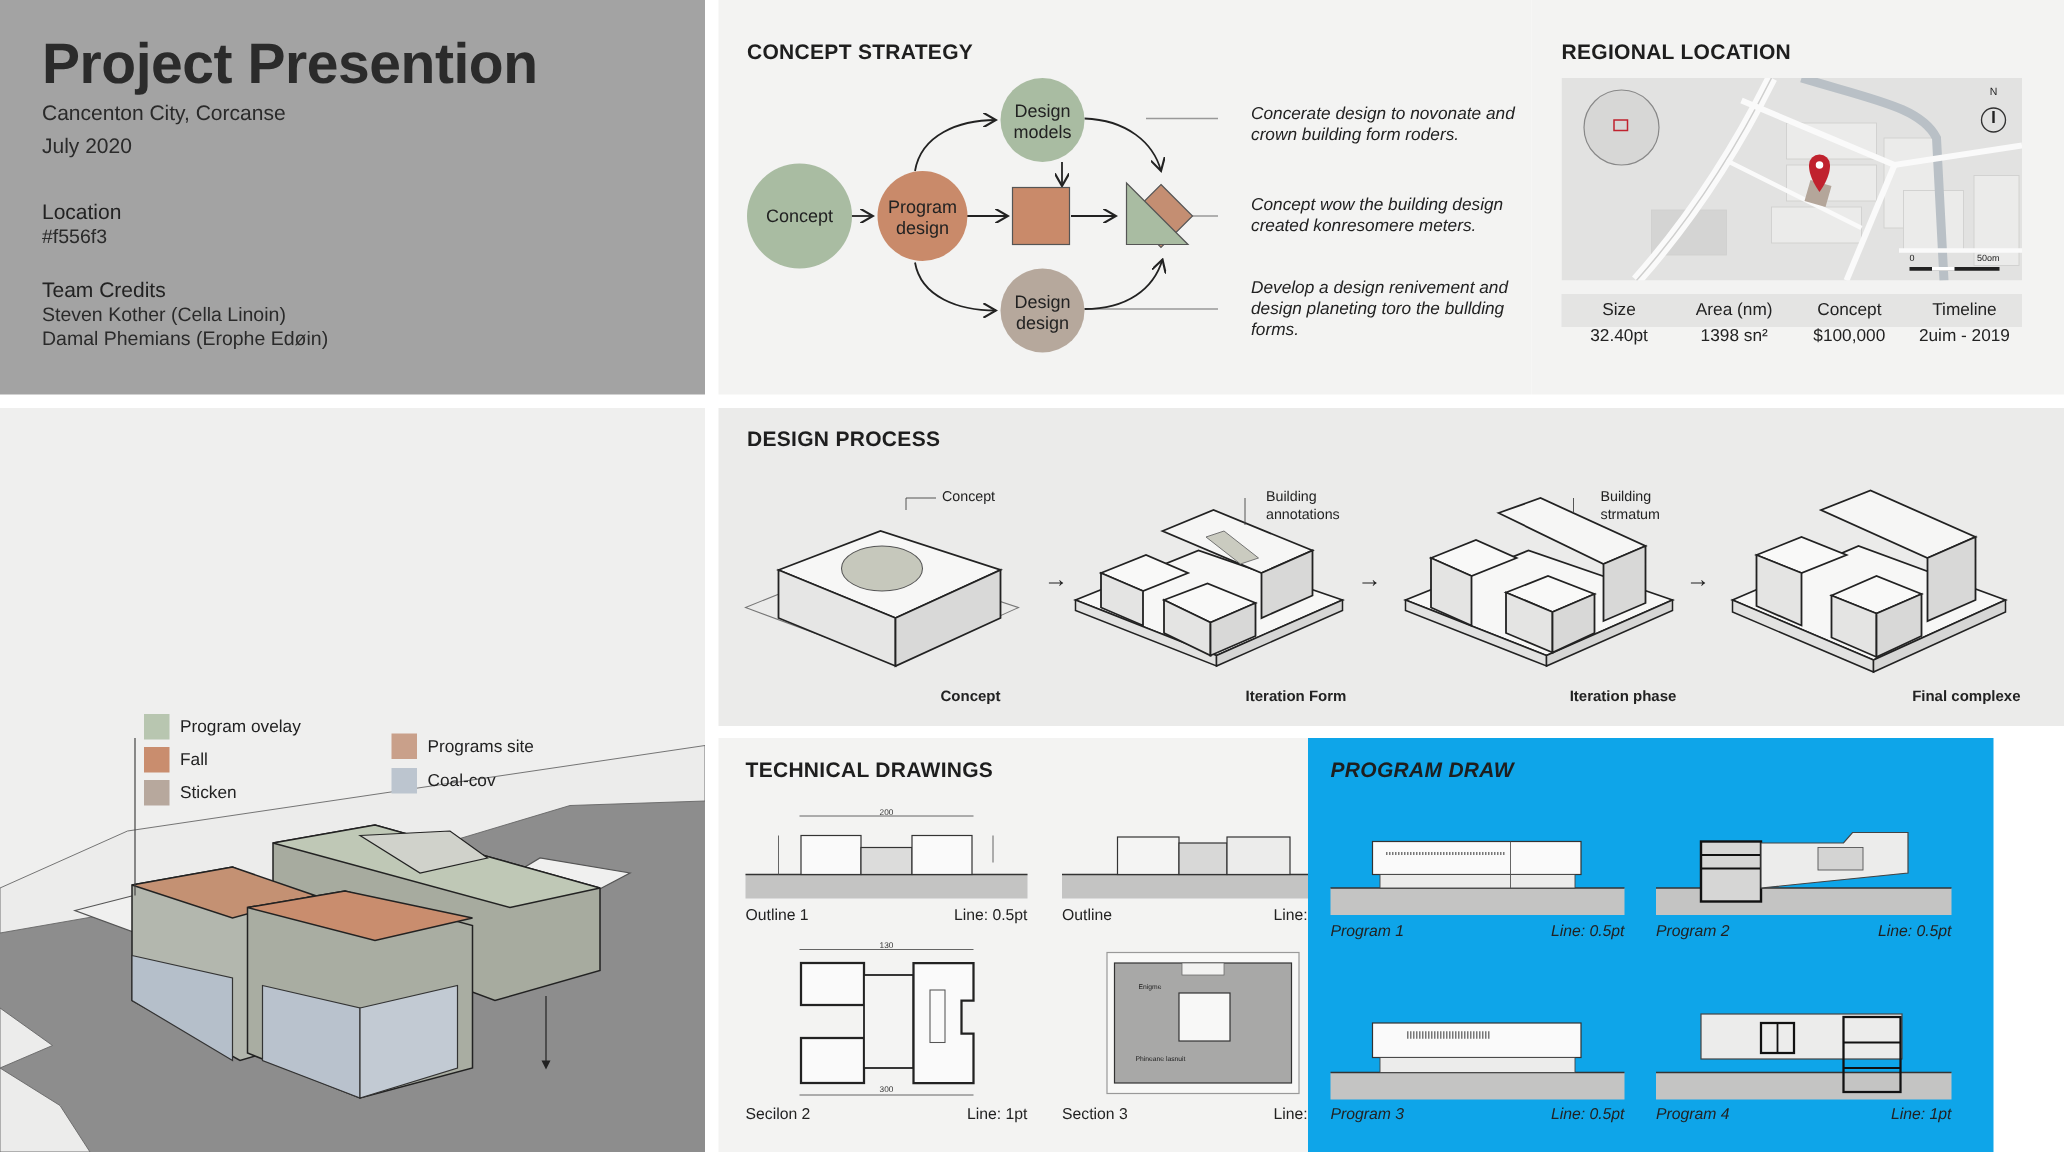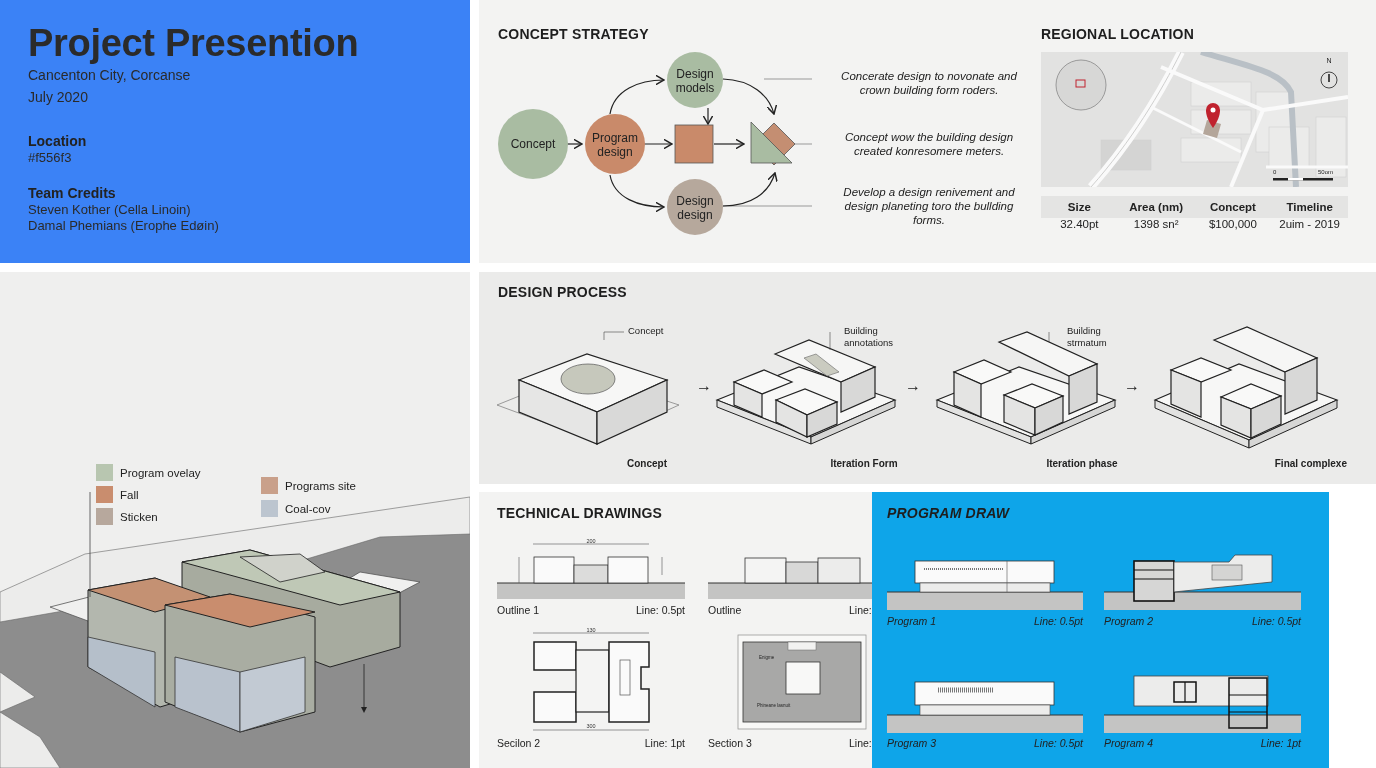--- a/index.html
+++ b/index.html
@@ -2,47 +2,47 @@
 <html><head>
 <meta charset="utf-8">
 <style>
   * { box-sizing: border-box; margin: 0; padding: 0; }
   html, body { width: 1376px; height: 768px; overflow: hidden; background: #ffffff; font-family: "Liberation Sans", sans-serif; color: #222; }
   .panel { position: absolute; background: #f1f1f0; overflow: hidden; }
   .h2 { position: absolute; font-weight: bold; font-size: 14px; letter-spacing: 0.2px; color: #1e1e1e; }
   svg text { font-family: "Liberation Sans", sans-serif; }
 
   
-  #p-title { left: 0; top: 0; width: 470px; height: 263px; background: #3b82f6; }
+  #p-title { left: 0; top: 0; width: 470px; height: 263px; background: #a3a3a3; }
   .title { position: absolute; left: 28px; top: 22px; font-size: 38px; font-weight: bold; color: #2b2b2b; letter-spacing: -0.3px; }
   .subtitle { position: absolute; left: 28px; font-size: 14px; color: #2a2a2a; }
-  .label-b { position: absolute; left: 28px; font-size: 14px; font-weight: bold; color: #222; }
+  .label-b { position: absolute; left: 28px; font-size: 14px; font-weight: normal; color: #222; }
   .label-t { position: absolute; left: 28px; font-size: 13px; color: #2a2a2a; }
 
   
-  #p-concept { left: 479px; top: 0; width: 542px; height: 263px; background: #f3f3f2; text-align: center; }
+  #p-concept { left: 479px; top: 0; width: 542px; height: 263px; background: #f3f3f2; }
   #p-region { left: 1021px; top: 0; width: 355px; height: 263px; background: #f3f3f2; }
 
   
   #p-render { left: 0; top: 272px; width: 470px; height: 496px; background: #efefee; }
 
   
   #p-process { left: 479px; top: 272px; width: 962px; height: 212px; background: #ebebea; }
 
   #p-tech { left: 479px; top: 492px; width: 432px; height: 276px; background: #f3f3f2; }
   #p-prog { left: 872px; top: 492px; width: 457px; height: 276px; background: #0ea5e9; font-style: italic; }
 
   .cap { position: absolute; font-size: 10.5px; color: #222; }
   .italic-note { position: absolute; font-style: italic; font-size: 11.5px; color: #222; line-height: 14px; width: 190px; }
   .tbl { position: absolute; left: 20px; top: 196px; width: 307px; }
   .tbl-head { display: flex; background: #e4e4e3; height: 22px; align-items: center; }
   .tbl-row { display: flex; height: 22px; align-items: flex-start; }
   .tbl-head div, .tbl-row div { flex: 1; text-align: center; font-size: 11.5px; }
-  .tbl-head div { font-weight: bold; }
-  .legend-item { position: absolute; display: flex; align-items: center; font-size: 11.5px; color: #222; }
+  .tbl-head div { font-weight: normal; }
+  .legend-item { position: absolute; display: flex; align-items: center; font-size: 11.5px; color: #222; margin-top: 12px; }
   .swatch { width: 17px; height: 17px; margin-right: 7px; }
 </style>
 </head>
 <body>
 
 <div class="panel" id="p-title">
   <div class="title">Project Presention</div>
   <div class="subtitle" style="top:67px">Cancenton City, Corcanse</div>
   <div class="subtitle" style="top:89px">July 2020</div>
   <div class="label-b" style="top:133px">Location</div>

